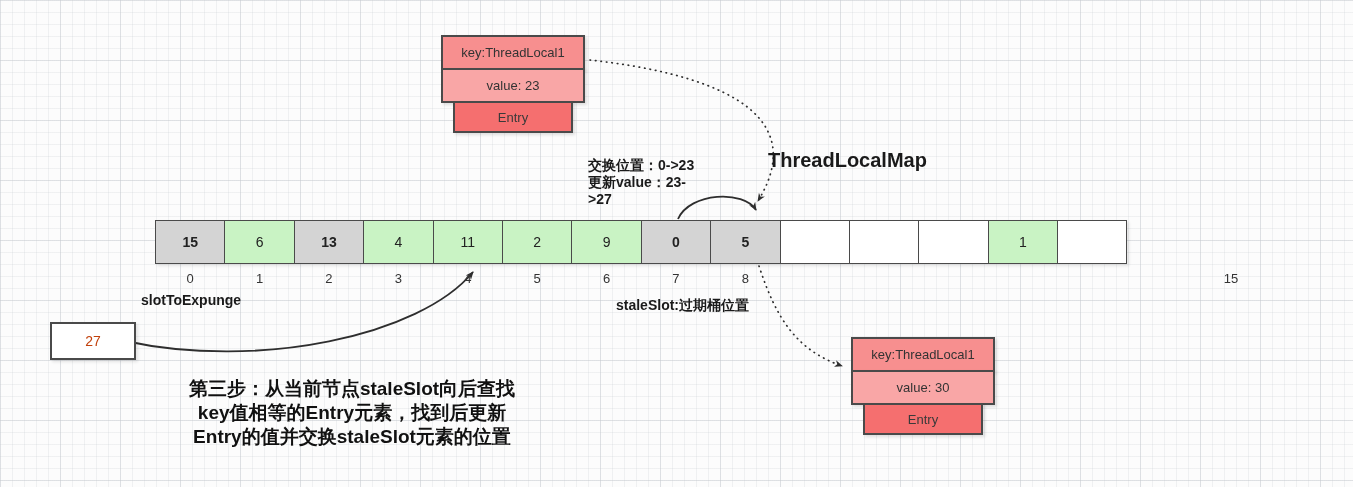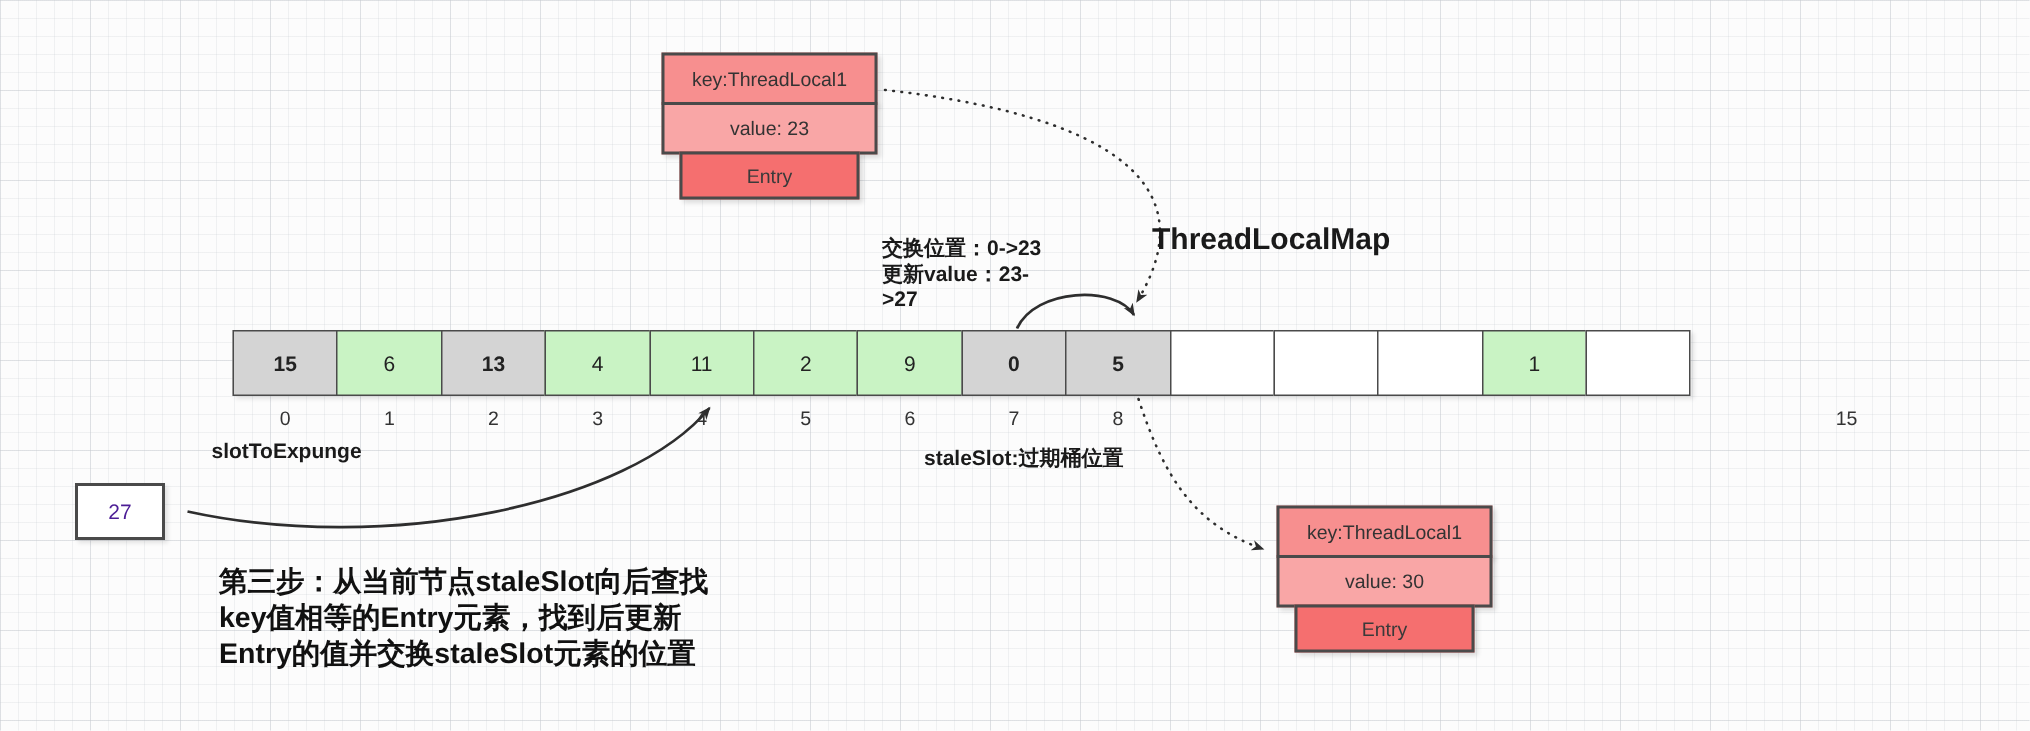--- a/index.html
+++ b/index.html
@@ -70,31 +70,31 @@
 
   
   .bold-label { position: absolute; font-weight: bold; font-size: 14px; color: #1a1a1a; white-space: nowrap; }
   .swap-note {
     position: absolute; left: 560px; top: 157px;
     font-weight: bold; font-size: 14px; line-height: 17px; color: #1a1a1a;
   }
   .map-label { position: absolute; left: 740px; top: 149px; font-weight: bold; font-size: 20px; color: #1a1a1a; }
   .step-text {
     position: absolute; left: 118px; top: 377px; width: 412px;
-    text-align: left; font-weight: bold;
+    text-align: center; font-weight: bold;
     font-size: 19px; line-height: 24px; color: #111;
   }
 
   
   .value-box {
     position: absolute; left: 22px; top: 322px;
-    box-sizing: border-box; width: 60px; height: 38px;
+    box-sizing: border-box; width: 86px; height: 38px;
     border: 2px solid var(--border, #4a4a4a); background: #fff;
     display: flex; align-items: center; justify-content: center;
-    font-size: 14px; color: #4c1d95;
+    font-size: 14px; color: #c2410c;
     box-shadow: 2px 2px 3px rgba(0,0,0,0.10);
   }
 
   
   svg.arrows { position: absolute; inset: 0; pointer-events: none; }
   .dotted { fill: none; stroke: #2e2e2e; stroke-width: 1.7; stroke-linecap: round; stroke-dasharray: 0.5 5; }
   .solid  { fill: none; stroke: #2e2e2e; stroke-width: 1.8; }
 </style>
 </head>
 <body>

